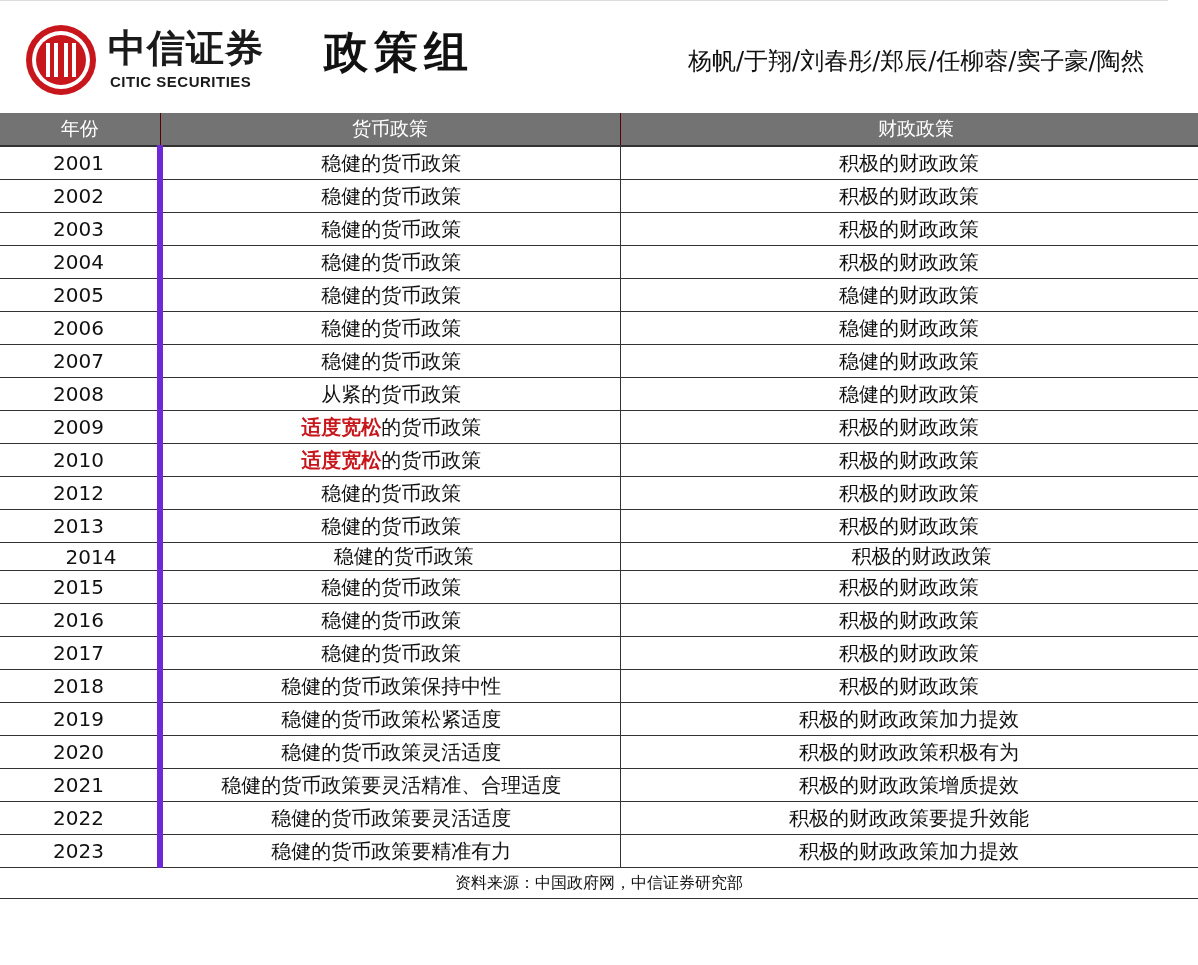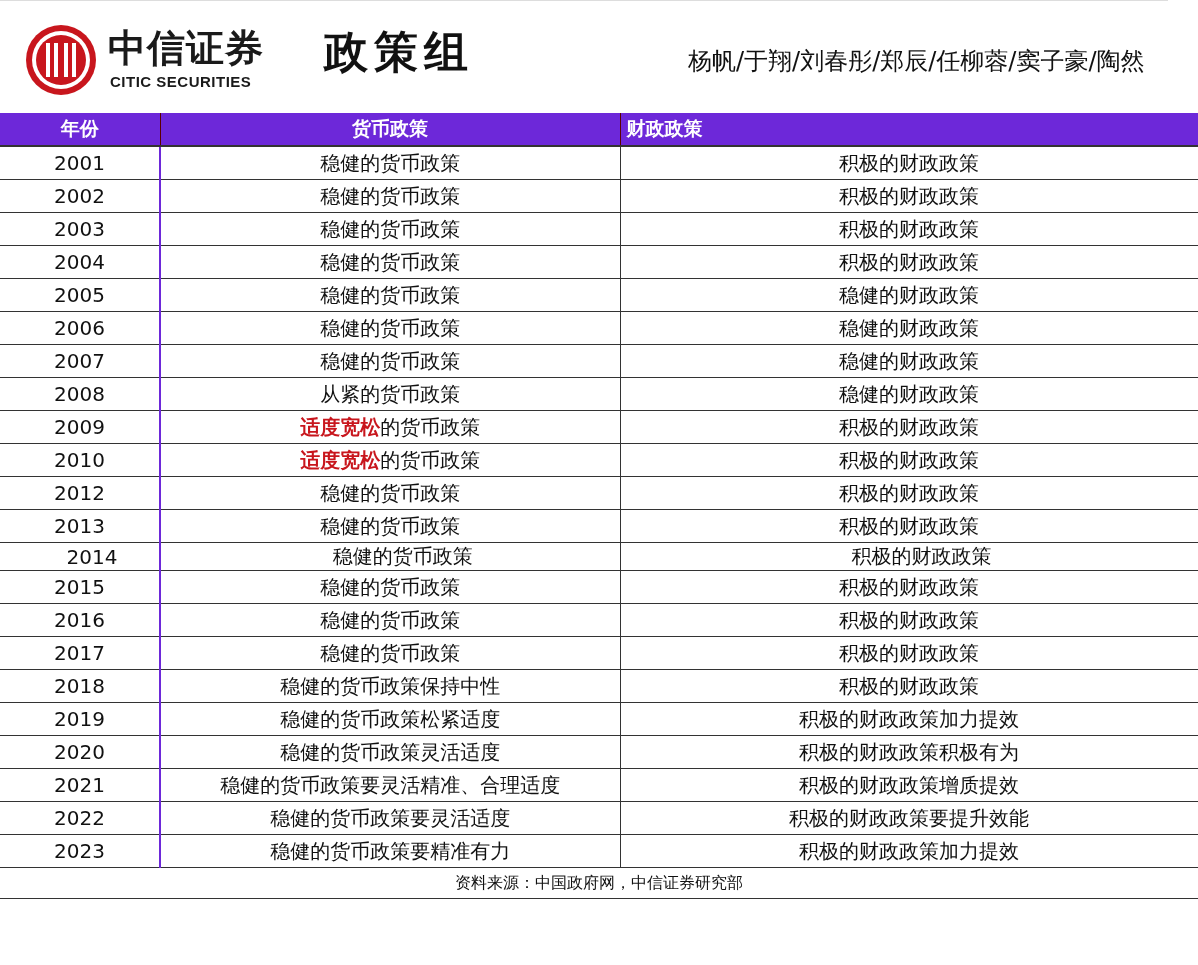--- a/index.html
+++ b/index.html
@@ -7,24 +7,24 @@
   .header { position:absolute; left:0; top:0; width:1168px; height:113px; background:#fff; border-top:1px solid #ddd; }
   .logo { position:absolute; left:26px; top:24px; width:70px; height:70px; border-radius:50%; background:#c8161d; }
   .logo .ring { position:absolute; left:6px; top:6px; width:58px; height:58px; border-radius:50%; background:#fff; }
   .logo .inner { position:absolute; left:10px; top:10px; width:50px; height:50px; border-radius:50%; background:#c8161d; }
   .logo .bar { position:absolute; top:18px; width:4px; height:34px; background:#fff; }
   .brand-cn { position:absolute; left:108px; top:22px; font-size:38px; font-weight:bold; letter-spacing:1px; color:#1a1a1a; }
   .brand-en { position:absolute; left:110px; top:66px; font-size:15px; font-weight:bold; letter-spacing:0.5px; color:#1a1a1a; font-family:"Liberation Sans", sans-serif;margin-top:6px; }
   .group-title { position:absolute; left:324px; top:22px; font-size:44px; font-weight:bold; letter-spacing:6px; color:#111; }
   .authors { position:absolute; left:688px; top:44px; font-size:24px; color:#111; }
   table { position:absolute; left:0; top:113px; width:1198px; border-collapse:collapse; table-layout:fixed; }
-  th { background:#6d28d9; color:#fff; font-size:19px; font-weight:bold; height:32px; padding:0; border-right:1px solid #5a0000; border-bottom:2px solid #333; }
-  th.fiscal { text-align:left; padding-left:6px; }
+  th { background:#737373; color:#fff; font-size:19px; font-weight:normal; height:32px; padding:0; border-right:1px solid #5a0000; border-bottom:2px solid #333; }
+  th.fiscal { text-align:center; padding-left:14px; }
   td { font-size:20px; text-align:center; height:32px; padding:0; border-bottom:1px solid #333; border-right:1px solid #333; white-space:nowrap; }
-  td.year { border-right:2px solid #6d28d9;text-align:center; }
+  td.year { border-right:6px solid #6d28d9;text-align:center; }
   tr.tight td { height:27px;padding-left:25px; }
   .hl { color:#c8161d; font-weight:bold; }
   td.source { font-size:16px; height:30px; border-right:none; }
 </style>
 </head>
 <body>
 
 <div class="header">
   <div class="logo">
     <div class="ring"></div>

